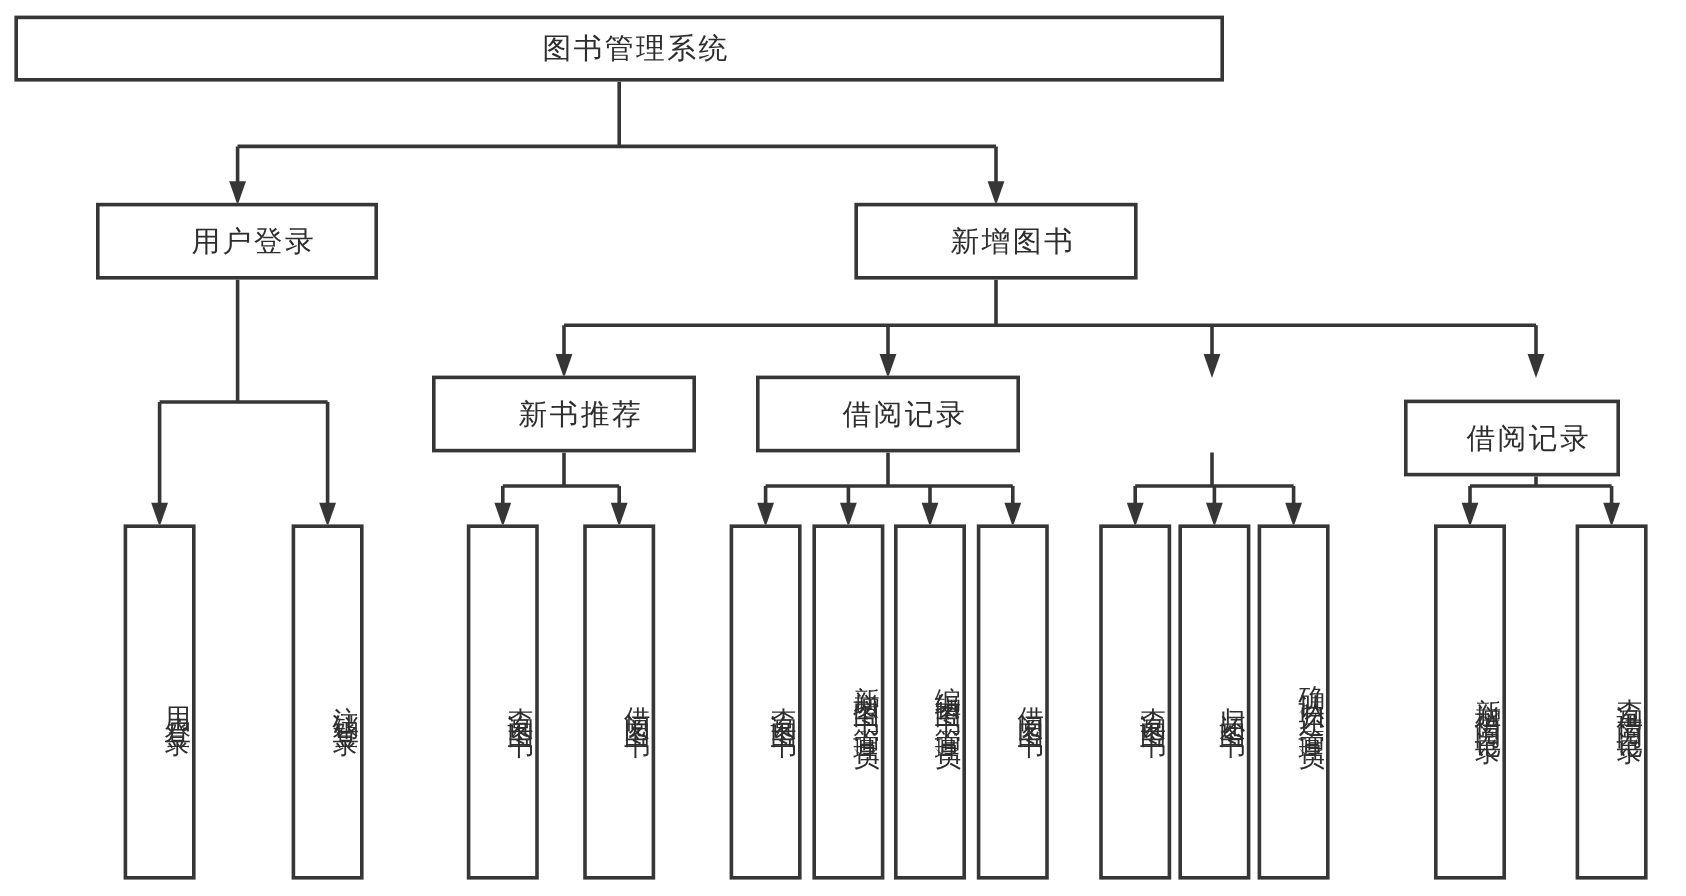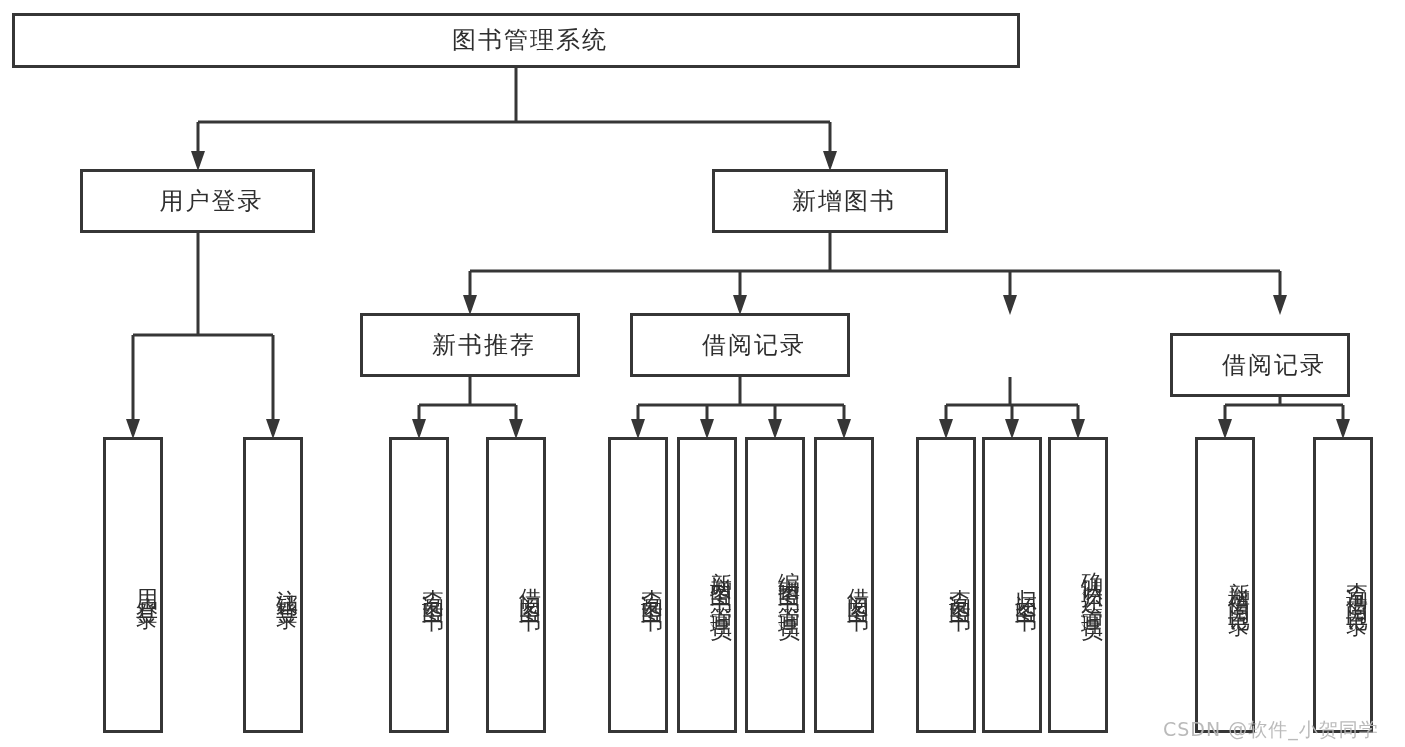--- a/index.html
+++ b/index.html
@@ -133,15 +133,14 @@
   <div id="n-b3" class="node v-node leaf">编辑图书（管理员）</div>
   <div id="n-b4" class="node v-node leaf">借阅图书</div>
 
   <div id="n-c1" class="node v-node leaf">查询图书</div>
   <div id="n-c2" class="node v-node leaf">归还图书</div>
   <div id="n-c3" class="node v-node leaf">确认归还（管理员）</div>
 
   <div id="n-d1" class="node v-node leaf">新增借阅记录</div>
   <div id="n-d2" class="node v-node leaf">查询借阅记录</div>
 
-  <div id="watermark">CSDN @软件_小贺同学</div>
 
 </div>
 
 </body></html>

